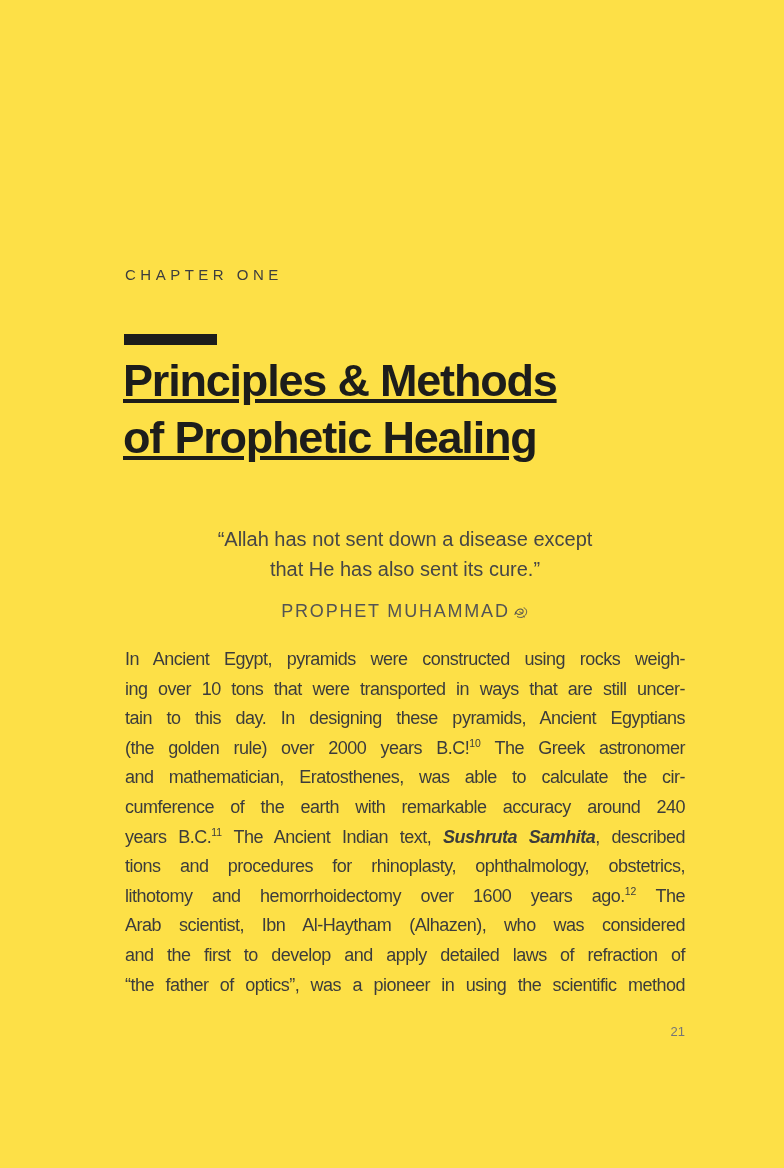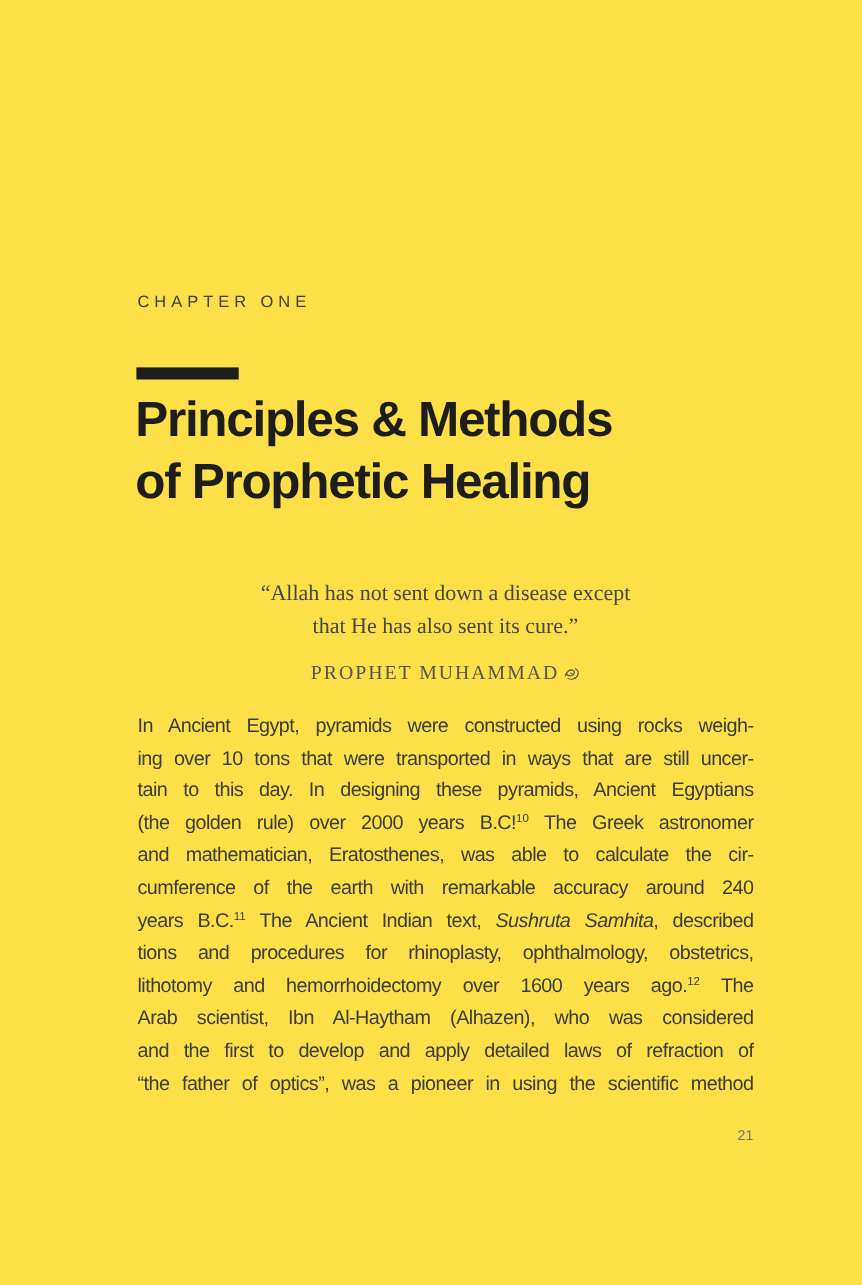--- a/index.html
+++ b/index.html
@@ -30,29 +30,29 @@
   .title {
     position: absolute;
     left: 123px;
     top: 352px;
     width: 600px;
     font-size: 45px;
     font-weight: 700;
     line-height: 57px;
     letter-spacing: -1.2px;
     color: #1d1d1b;
+    text-decoration: underline;
   }
   .quote-block {
     position: absolute;
     left: 125px;
     top: 524px;
     width: 560px;
     text-align: center;
     color: #464646;
-    font-family: Liberation Serif, serif;
   }
   .quote-line {
     font-size: 20px;
     line-height: 30px;
   }
   .quote-attribution {
     margin-top: 17px;
     font-size: 18px;
     letter-spacing: 1.8px;
     color: #545454;
@@ -70,21 +70,21 @@
     font-size: 18px;
     line-height: 29.6px;
     letter-spacing: -0.5px;
     color: #3c3c3c;
   }
   .body-line {
     text-align: justify;
     text-align-last: justify;
     white-space: normal;
   }
-  .body-line i { font-style: italic; }
+  .body-line i { font-style: italic; font-weight: bold; }
   .body-line sup {
     font-size: 0.58em;
     line-height: 0;
     vertical-align: super;
     letter-spacing: 0;
   }
   .page-number {
     position: absolute;
     left: 125px;
     top: 1024px;

